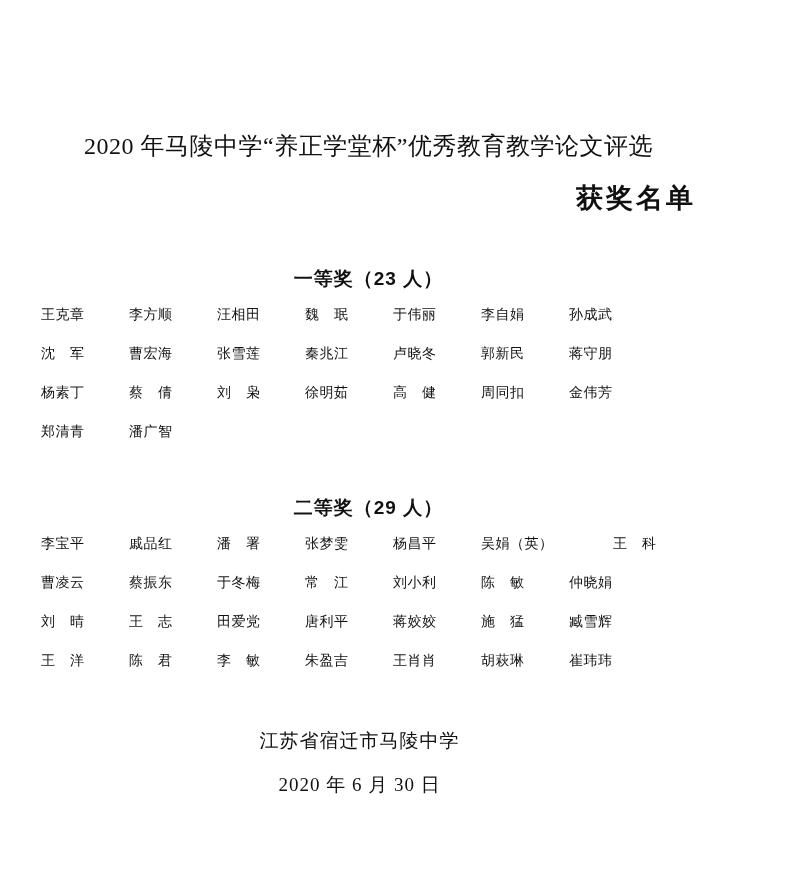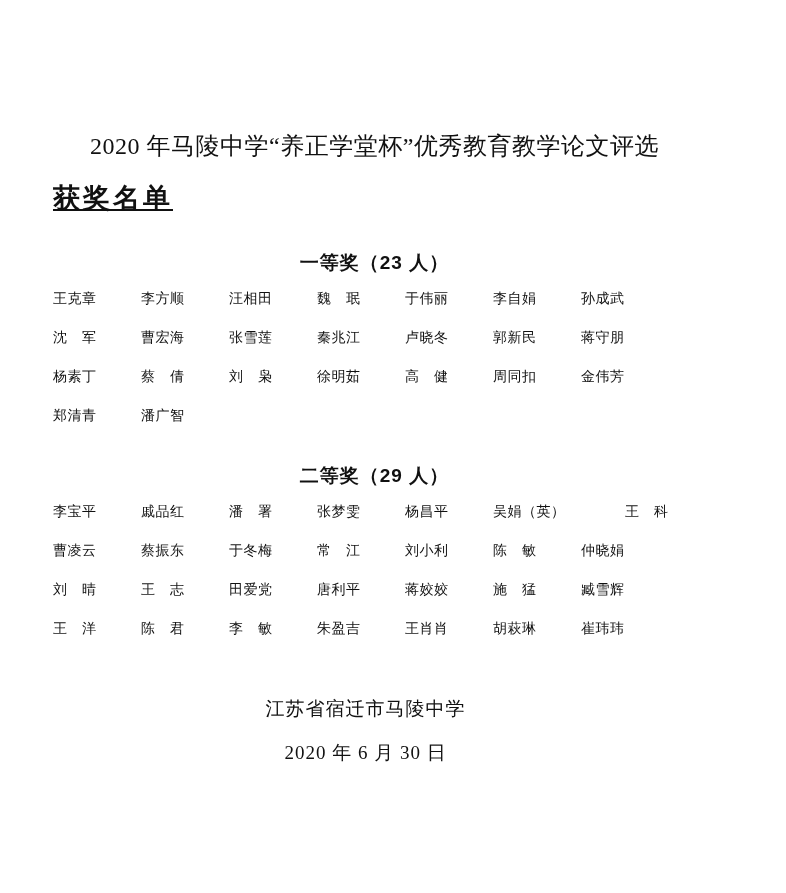--- a/index.html
+++ b/index.html
@@ -12,44 +12,43 @@
     height: 893px;
     font-family: "Liberation Serif", "DejaVu Serif", serif;
     color: #111111;
     position: relative;
     overflow: hidden;
   }
   .page {
     width: 786px;
     height: 893px;
     box-sizing: border-box;
-    padding: 130px 90px 40px 53px;
+    padding: 130px 90px 40px 41px;
   }
   .doc-title {
     font-size: 24px;
     line-height: 1.4;
     text-align: center;
     letter-spacing: 0.5px;
     white-space: nowrap;
     font-family: "Liberation Serif", "DejaVu Serif", serif;
   }
   .doc-subtitle {
     font-size: 27px;
     font-weight: bold;
-    text-align: left;
+    text-align: right;
     margin-top: 16px;
     letter-spacing: 3px;
     font-family: "Liberation Sans", "DejaVu Sans", sans-serif;
-    text-decoration: underline;
   }
   .section-heading {
     font-size: 19px;
     font-weight: bold;
     text-align: center;
-    margin-top: 34px;
+    margin-top: 50px;
     margin-bottom: 6px;
     letter-spacing: 1px;
     font-family: "Liberation Sans", "DejaVu Sans", sans-serif;
   }
   .name-grid {
     margin-top: 10px;
   }
   .name-row {
     display: flex;
     margin-bottom: 13px;

